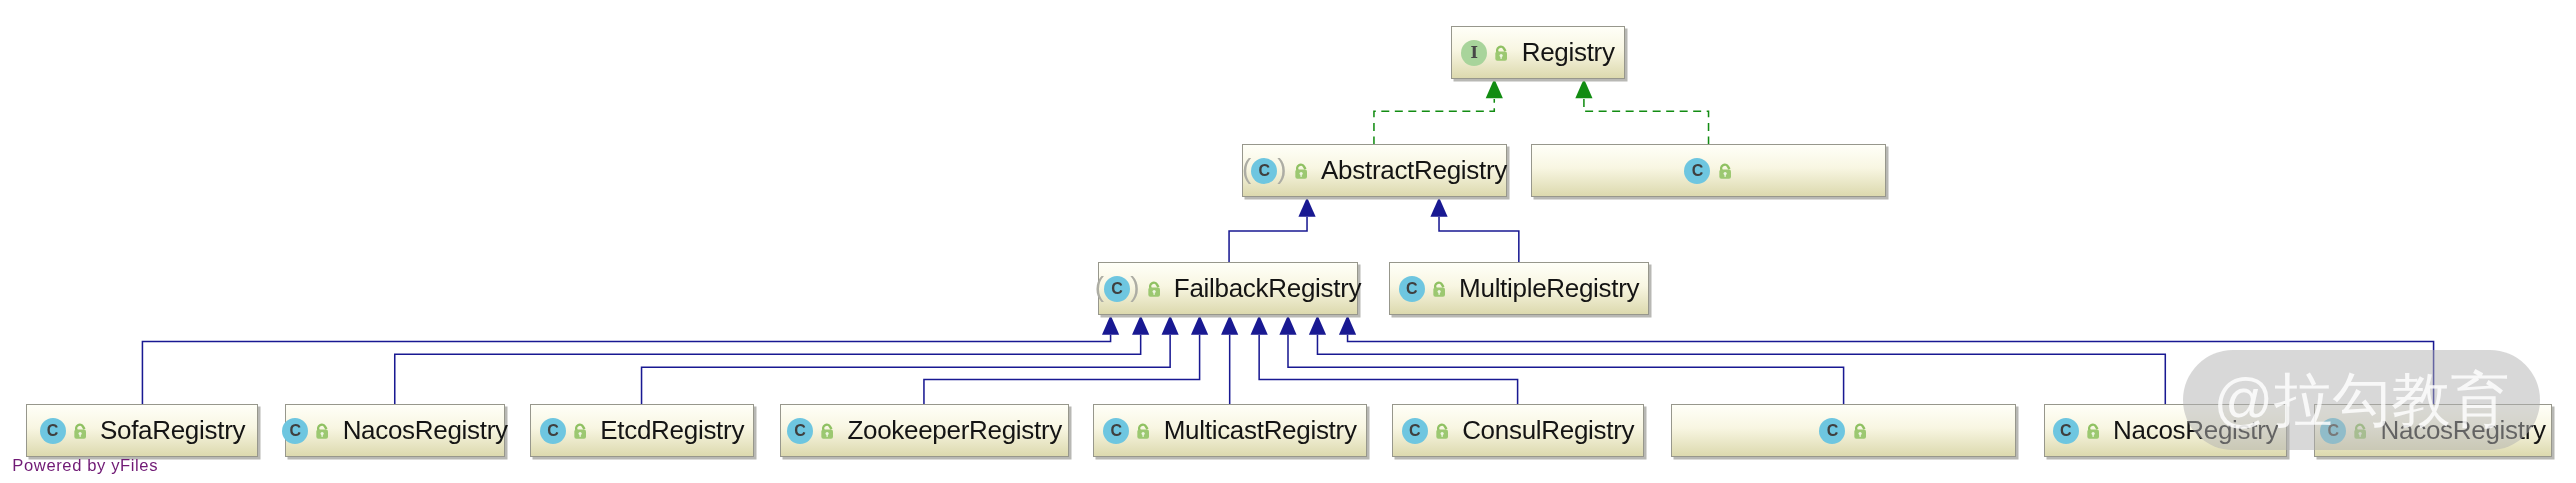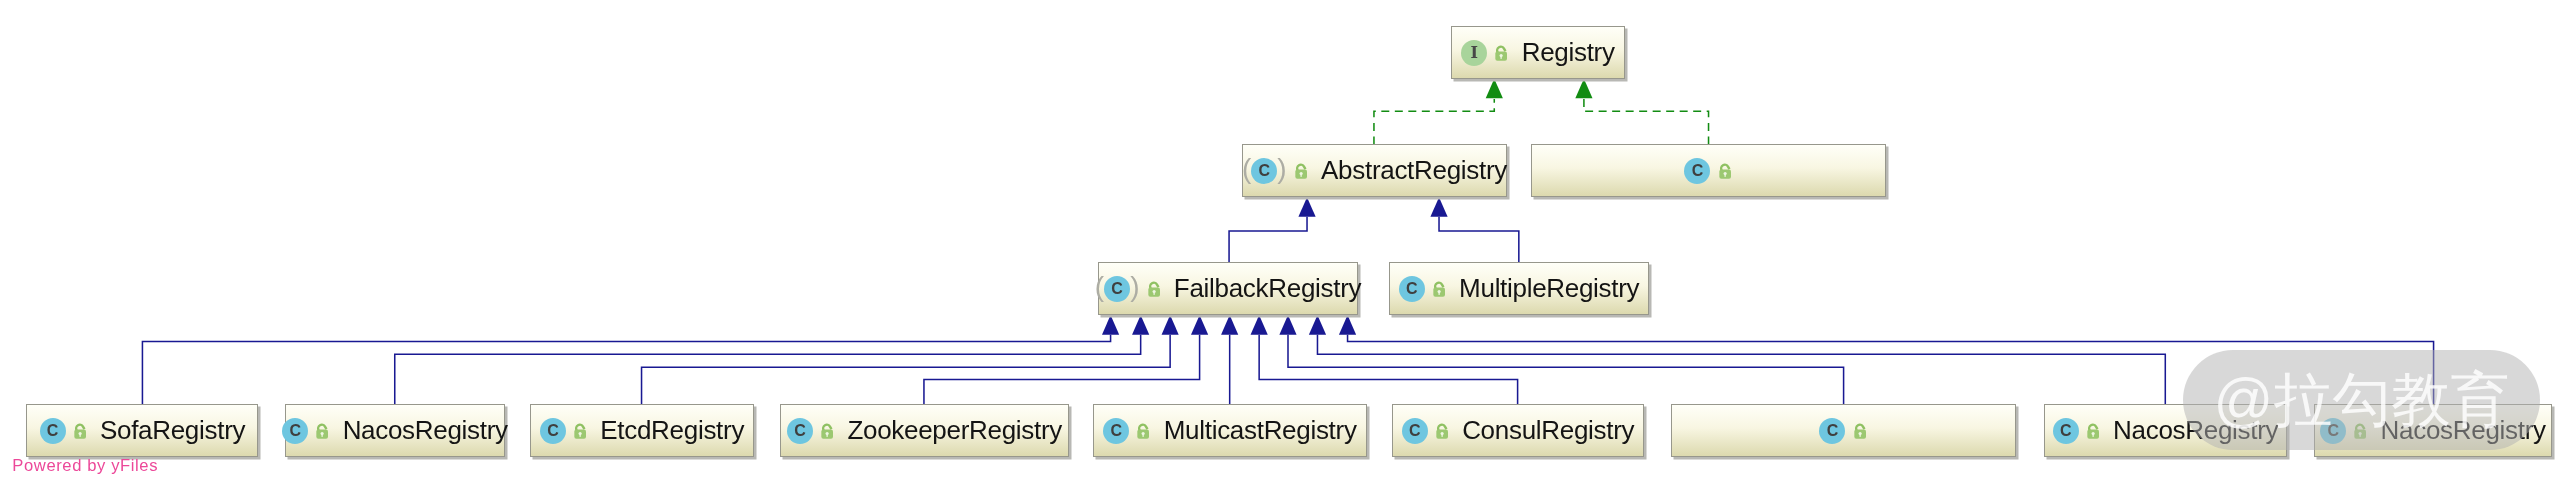--- a/index.html
+++ b/index.html
@@ -22,21 +22,21 @@
   .circle.i{background:#a8d49b;font-family:"DejaVu Serif",serif;font-weight:bold;color:#474747;}
   .paren{color:#adada4;font-size:28px;line-height:0.85;font-weight:400;transform:translateY(-1.8px);}
   .lock{margin-left:6.1px;flex:0 0 auto;}
   .label{margin-left:12.3px;font-size:26px;letter-spacing:-0.3px;color:#141414;white-space:nowrap;}
 
   #watermark{position:absolute;left:2183px;top:350px;width:357px;height:100px;z-index:5;
              background:rgba(178,178,178,0.5);border-radius:50px;
              display:flex;align-items:center;justify-content:center;}
   #watermark .wm-text{color:rgba(255,255,255,0.82);font-size:59px;line-height:1;
              font-family:"Liberation Sans",sans-serif;}
-  #footer{position:absolute;left:12.3px;top:456px;z-index:4;color:#ec4899;font-size:16.6px;
+  #footer{position:absolute;left:12.3px;top:456px;z-index:4;color:#701a75;font-size:16.6px;
           letter-spacing:0.6px;}
 </style>
 </head>
 <body>
 
 <div id="stage">
 
   <svg class="edges" width="2576" height="484" viewBox="0 0 4196 788">
 
     <g>

